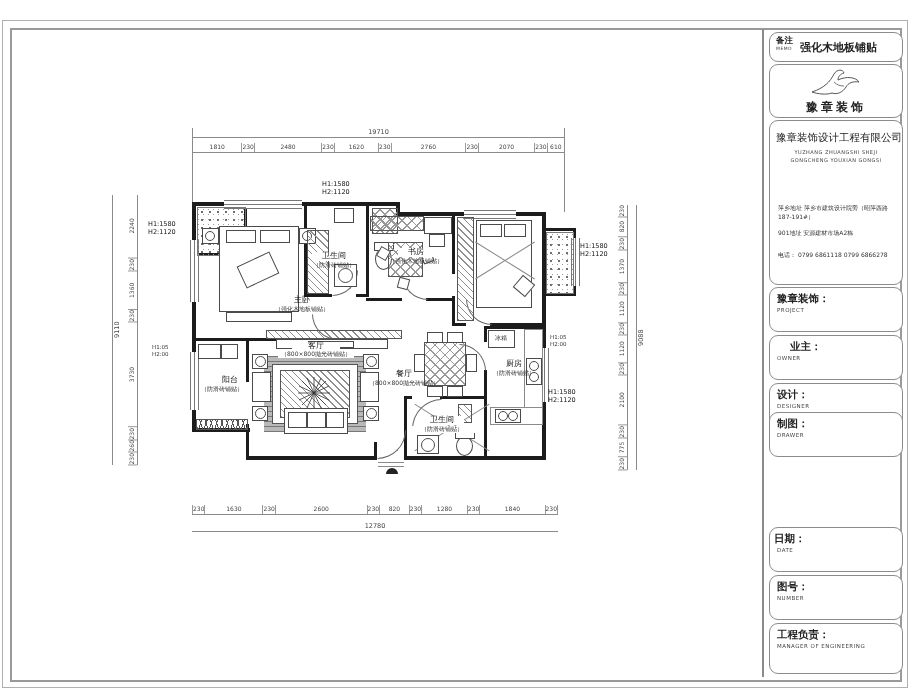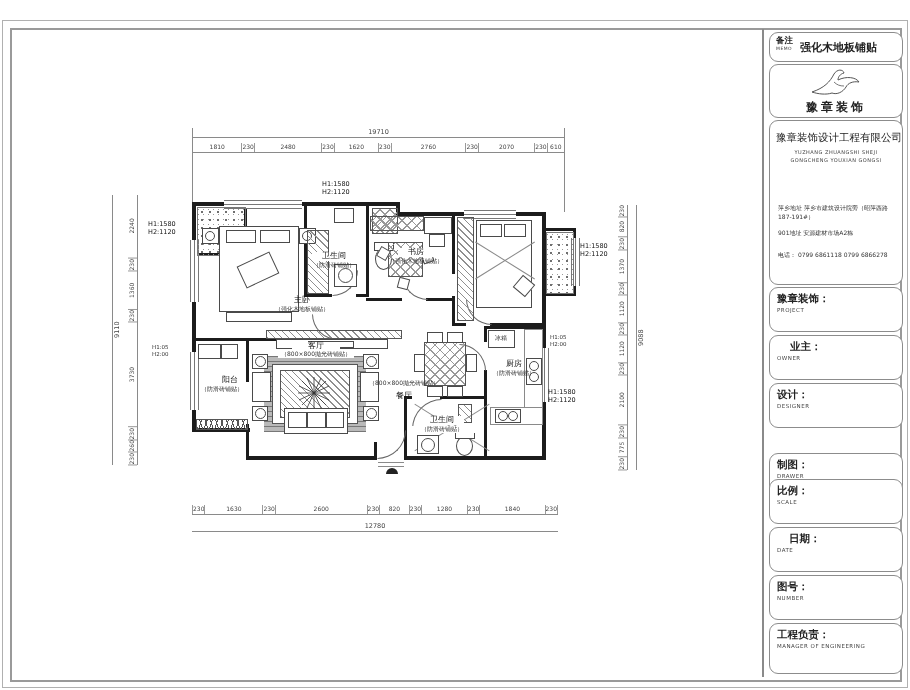--- a/index.html
+++ b/index.html
@@ -81,30 +81,26 @@
     <span class="a sub" style="left:7px;top:19px;">PROJECT</span>
   </div>
   <div class="a box" style="left:769px;top:335px;width:132px;height:43px;">
     <span class="a lab" style="left:20px;top:4px;">业主：</span>
     <span class="a sub" style="left:7px;top:19px;">OWNER</span>
   </div>
   <div class="a box" style="left:769px;top:383px;width:132px;height:43px;">
     <span class="a lab" style="left:7px;top:4px;">设计：</span>
     <span class="a sub" style="left:7px;top:19px;">DESIGNER</span>
   </div>
-  <div class="a box" style="left:769px;top:453px;width:132px;height:43px;text-align:right;">
+  <div class="a box" style="left:769px;top:412px;width:132px;height:43px;text-align:right;">
     <span class="a lab" style="left:7px;top:4px;">制图：</span>
     <span class="a sub" style="left:7px;top:19px;">DRAWER</span>
   </div>
-  <div class="a box" style="left:769px;top:479px;width:132px;height:43px;">
-    <span class="a lab" style="left:7px;top:4px;">比例：</span>
-    <span class="a sub" style="left:7px;top:19px;">SCALE</span>
-  </div>
   <div class="a box" style="left:769px;top:527px;width:132px;height:43px;">
-    <span class="a lab" style="left:19px;top:4px;">日期：</span>
+    <span class="a lab" style="left:4px;top:4px;">日期：</span>
     <span class="a sub" style="left:7px;top:19px;">DATE</span>
   </div>
   <div class="a box" style="left:769px;top:575px;width:132px;height:43px;">
     <span class="a lab" style="left:7px;top:4px;">图号：</span>
     <span class="a sub" style="left:7px;top:19px;">NUMBER</span>
   </div>
   <div class="a box" style="left:769px;top:623px;width:132px;height:49px;">
     <span class="a lab" style="left:7px;top:4px;">工程负责：</span>
     <span class="a sub" style="left:7px;top:19px;">MANAGER OF ENGINEERING</span>
   </div>
@@ -327,21 +323,21 @@
   <i class="a" style="left:386px;top:468px;width:12px;height:6px;background:#222;border-radius:6px 6px 0 0;"></i>
 
   <span class="a rl" style="left:272px;top:296px;width:60px;">主卧</span>
   <span class="a rs" style="left:258px;top:306px;width:88px;">（强化木地板铺贴）</span>
   <span class="a rl" style="left:312px;top:252px;width:44px;background:#fff;">卫生间</span>
   <span class="a rs" style="left:300px;top:262px;width:68px;">（防滑砖铺贴）</span>
   <span class="a rl" style="left:398px;top:248px;width:36px;background:#fff;">书房</span>
   <span class="a rs" style="left:382px;top:258px;width:68px;">（强化木地板铺贴）</span>
   <span class="a rl" style="left:292px;top:342px;width:48px;background:#fff;">客厅</span>
   <span class="a rs" style="left:278px;top:351px;width:76px;background:#fff;">（800×800抛光砖铺贴）</span>
-  <span class="a rl" style="left:386px;top:392px;width:36px;font-family:Liberation Serif, serif;">餐厅</span>
+  <span class="a rl" style="left:386px;top:370px;width:36px;font-family:Liberation Serif, serif;">餐厅</span>
   <span class="a rs" style="left:368px;top:380px;width:72px;">（800×800抛光砖铺贴）</span>
   <span class="a rl" style="left:496px;top:360px;width:36px;">厨房</span>
   <span class="a rs" style="left:486px;top:370px;width:56px;">（防滑砖铺贴）</span>
   <span class="a rl" style="left:212px;top:376px;width:36px;">阳台</span>
   <span class="a rs" style="left:196px;top:386px;width:52px;">（防滑砖铺贴）</span>
   <span class="a rl" style="left:420px;top:416px;width:44px;background:#fff;">卫生间</span>
   <span class="a rs" style="left:408px;top:426px;width:68px;background:#fff;">（防滑砖铺贴）</span>
   <span class="a" style="left:491px;top:334px;width:20px;font-size:6px;text-align:center;">冰箱</span>
 
   <span class="a note" style="left:322px;top:180px;">

